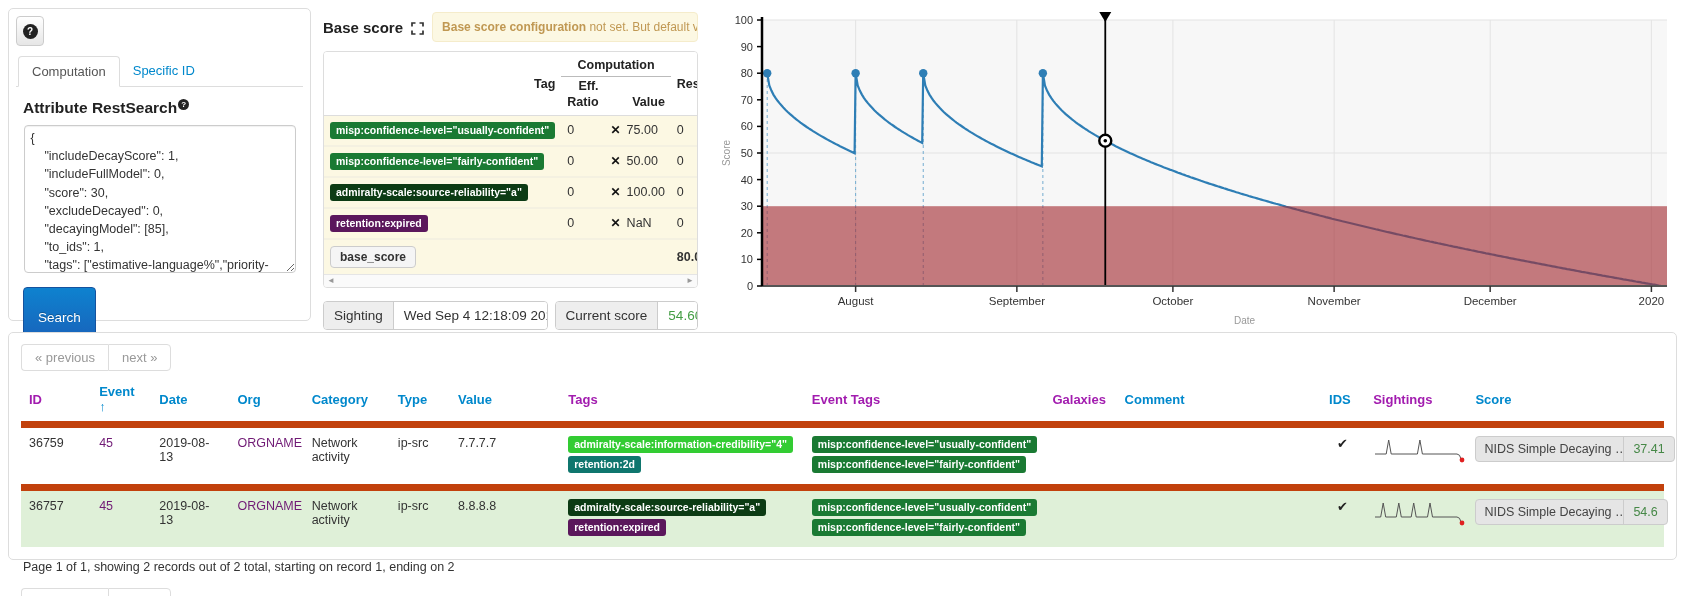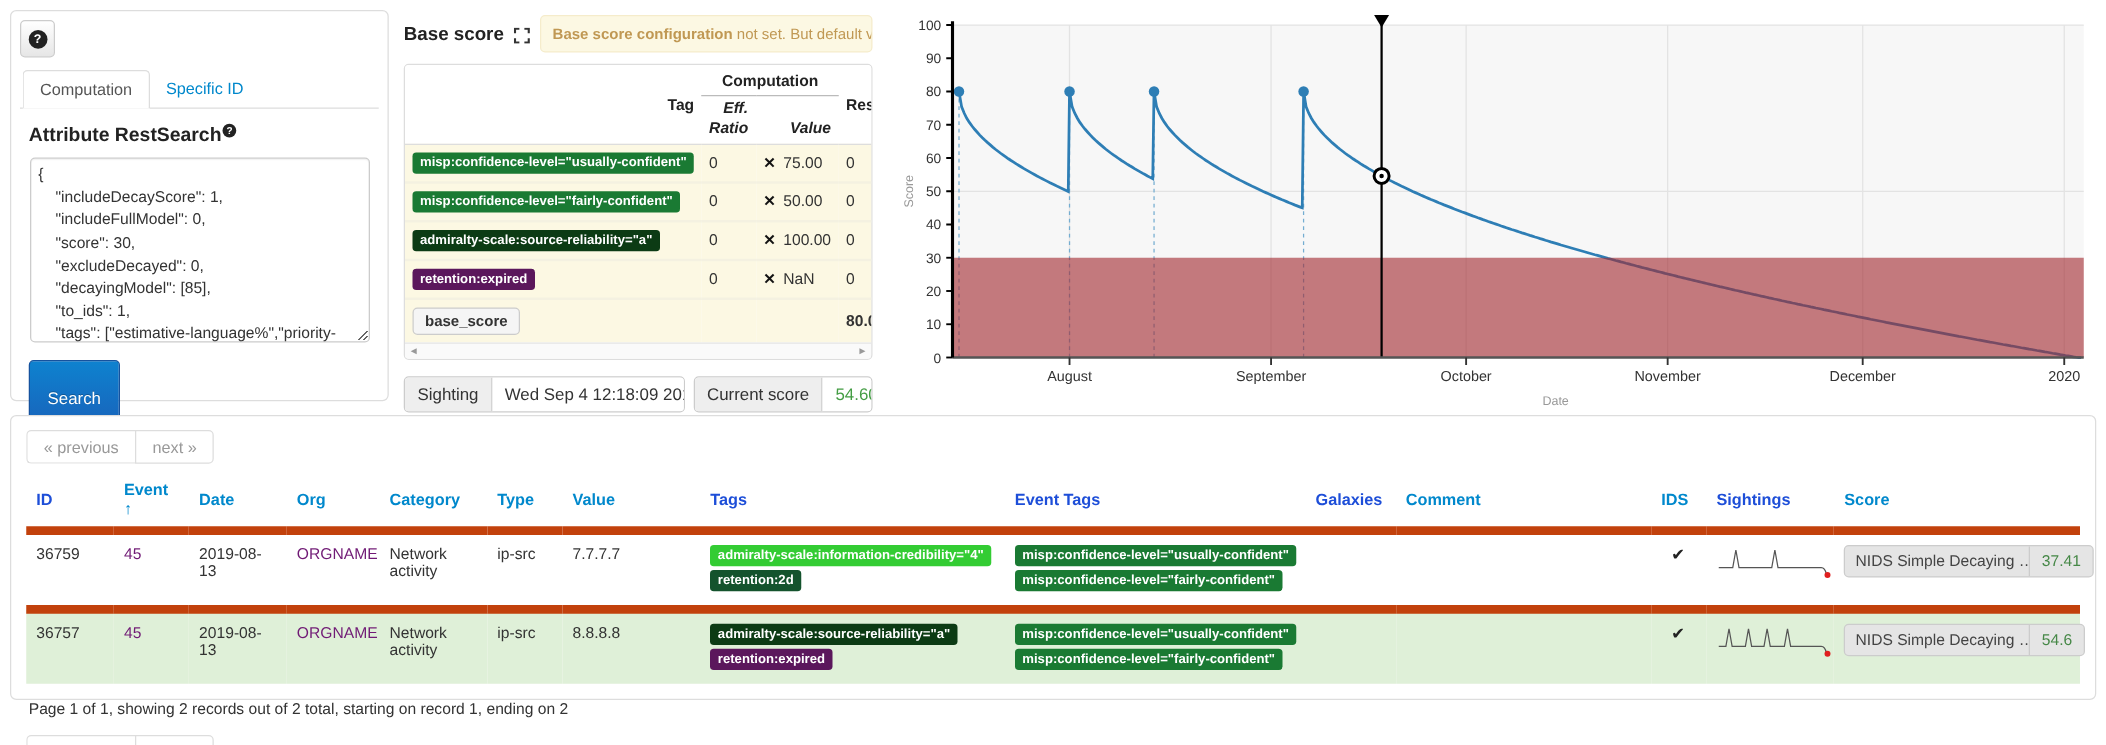--- a/index.html
+++ b/index.html
@@ -37,21 +37,21 @@
   .bs-header { display: flex; align-items: center; gap: 8px; }
   .bs-title { font-size: 15px; font-weight: bold; color: #222; white-space: nowrap; }
   .expand-ic { cursor: pointer; display: inline-flex; margin-top: 2px; }
   .bs-alert { flex: 1; background: #fcf8e3; border: 1px solid #f5eccb; border-radius: 4px;
     font-size: 12px; color: #c09853; padding: 7px 9px; line-height: 1.2; white-space: nowrap; overflow: hidden; }
   .bs-alert b { font-weight: bold; }
   .bs-table-wrap { margin-top: 9px; border: 1px solid #ddd; border-radius: 4px; overflow: hidden; background: #fff; }
   table.bs { width: 100%; border-collapse: collapse; }
   table.bs th { font-size: 12.5px; color: #222; text-align: right; padding: 4px 6px; background: #fff; }
   table.bs .comp-head { text-align: center; border-bottom: 1px solid #bbb; padding: 6px 4px 4px; }
-  table.bs .sub-head { vertical-align: bottom; padding-top: 2px; line-height: 1.25; font-style: italic; }
+  table.bs .sub-head { vertical-align: bottom; padding-top: 2px; line-height: 1.25; }
   table.bs .result-head { text-align: left; vertical-align: middle; }
   table.bs td { background: #fcf8e3; font-size: 12.5px; padding: 6px 6px; border-top: 2px solid #f4f1e1; }
   table.bs tr.first td { border-top: 1px solid #ddd; }
   .tag-badge { display: inline-block; color: #fff; font-size: 10.5px; font-weight: bold;
     padding: 2px 6px 3px; border-radius: 3px; white-space: nowrap; }
   .mult { font-weight: bold; color: #111; margin-right: 6px; font-size: 12px; }
   .total-badge { display: inline-block; background: #f5f5f5; border: 1px solid #ccc; border-radius: 4px;
     color: #333; font-size: 12px; font-weight: bold; padding: 3px 9px; }
   .total-val { font-weight: bold; }
   .h-scroll { height: 13px; background: #fafafa; border-top: 1px solid #e5e5e5;
@@ -71,21 +71,21 @@
   .results-panel { position: absolute; left: 8px; top: 332px; width: 1669px; height: 228px;
     border: 1px solid #ddd; border-radius: 5px; background: #fff; padding: 9px 12px; }
   .pager { display: inline-flex; margin: 2px 0 8px; }
   .pager .pbtn { font-size: 13px; color: #999; background: #fff; border: 1px solid #ddd;
     padding: 5px 13px; cursor: default; }
   .pager .pbtn:first-child { border-radius: 4px 0 0 4px; border-right: none; text-align: center; }
   .pager .pbtn:last-child { border-radius: 0 4px 4px 0; }
   table.results { width: 100%; border-collapse: collapse; table-layout: fixed; }
   table.results th { font-size: 13px; text-align: left; padding: 5px 8px 7px; border-bottom: 1px solid #ddd; font-weight: bold; }
   table.results th.link { color: #0088cc; cursor: pointer; }
-  table.results th.dark { color: #1d4ed8; }
+  table.results th.dark { color: #a21caf; }
   table.results td { font-size: 12.5px; color: #333; padding: 8px 8px; vertical-align: top; border-top: 7px solid #c2410c; }
   table.results tr.hl td { background: #dff0d8; }
   table.results a { color: #701a75; text-decoration: none; cursor: pointer; }
   table.results .tag-badge { margin: 0 2px 3px 0; }
   .check { font-size: 13px; color: #222; padding-left: 8px; }
   .score-group { display: inline-flex; border: 1px solid #ccc; border-radius: 4px; overflow: hidden; background: #e5e5e5; }
   .score-group .sm { font-size: 12.5px; color: #444; padding: 5px 8px; border-right: 1px solid #ccc;
     max-width: 148px; white-space: nowrap; overflow: hidden; }
   .score-group .sv { font-size: 12.5px; color: #468847; padding: 5px 9px; }
   .summary { font-size: 12.5px; color: #333; margin: 13px 2px 12px; }
@@ -307,21 +307,21 @@
         </thead>
       <tbody>
           <tr>
             <td>36759</td>
             <td><a>45</a></td>
             <td>2019-08-13</td>
             <td><a>ORGNAME</a></td>
             <td>Network activity</td>
             <td>ip-src</td>
             <td>7.7.7.7</td>
-            <td><span class="tag-badge" style="background: rgb(51, 204, 51);">admiralty-scale:information-credibility="4"</span><br><span class="tag-badge" style="background: #14532d;">retention:2d</span><br></td>
+            <td><span class="tag-badge" style="background: rgb(51, 204, 51);">admiralty-scale:information-credibility="4"</span><br><span class="tag-badge" style="background: #0f766e;">retention:2d</span><br></td>
             <td><span class="tag-badge" style="background: rgb(26, 122, 51);">misp:confidence-level="usually-confident"</span><br><span class="tag-badge" style="background: rgb(26, 122, 51);">misp:confidence-level="fairly-confident"</span><br></td>
             <td></td>
             <td></td>
             <td><span class="check">✔</span></td>
             <td><svg width="96" height="30">
                 <path d="M 2 18 L 13.2 18 L 15.7 4 L 18.2 18 L 44.4 18 L 46.9 4 L 49.4 18 L 84 18 Q 87 18 88 23" fill="none" stroke="#555" stroke-width="1"></path>
                 <circle cx="89" cy="24" r="2.4" fill="#e02020"></circle>
               </svg></td>
             <td><div class="score-group">
                 <span class="sm">NIDS Simple Decaying …</span>

